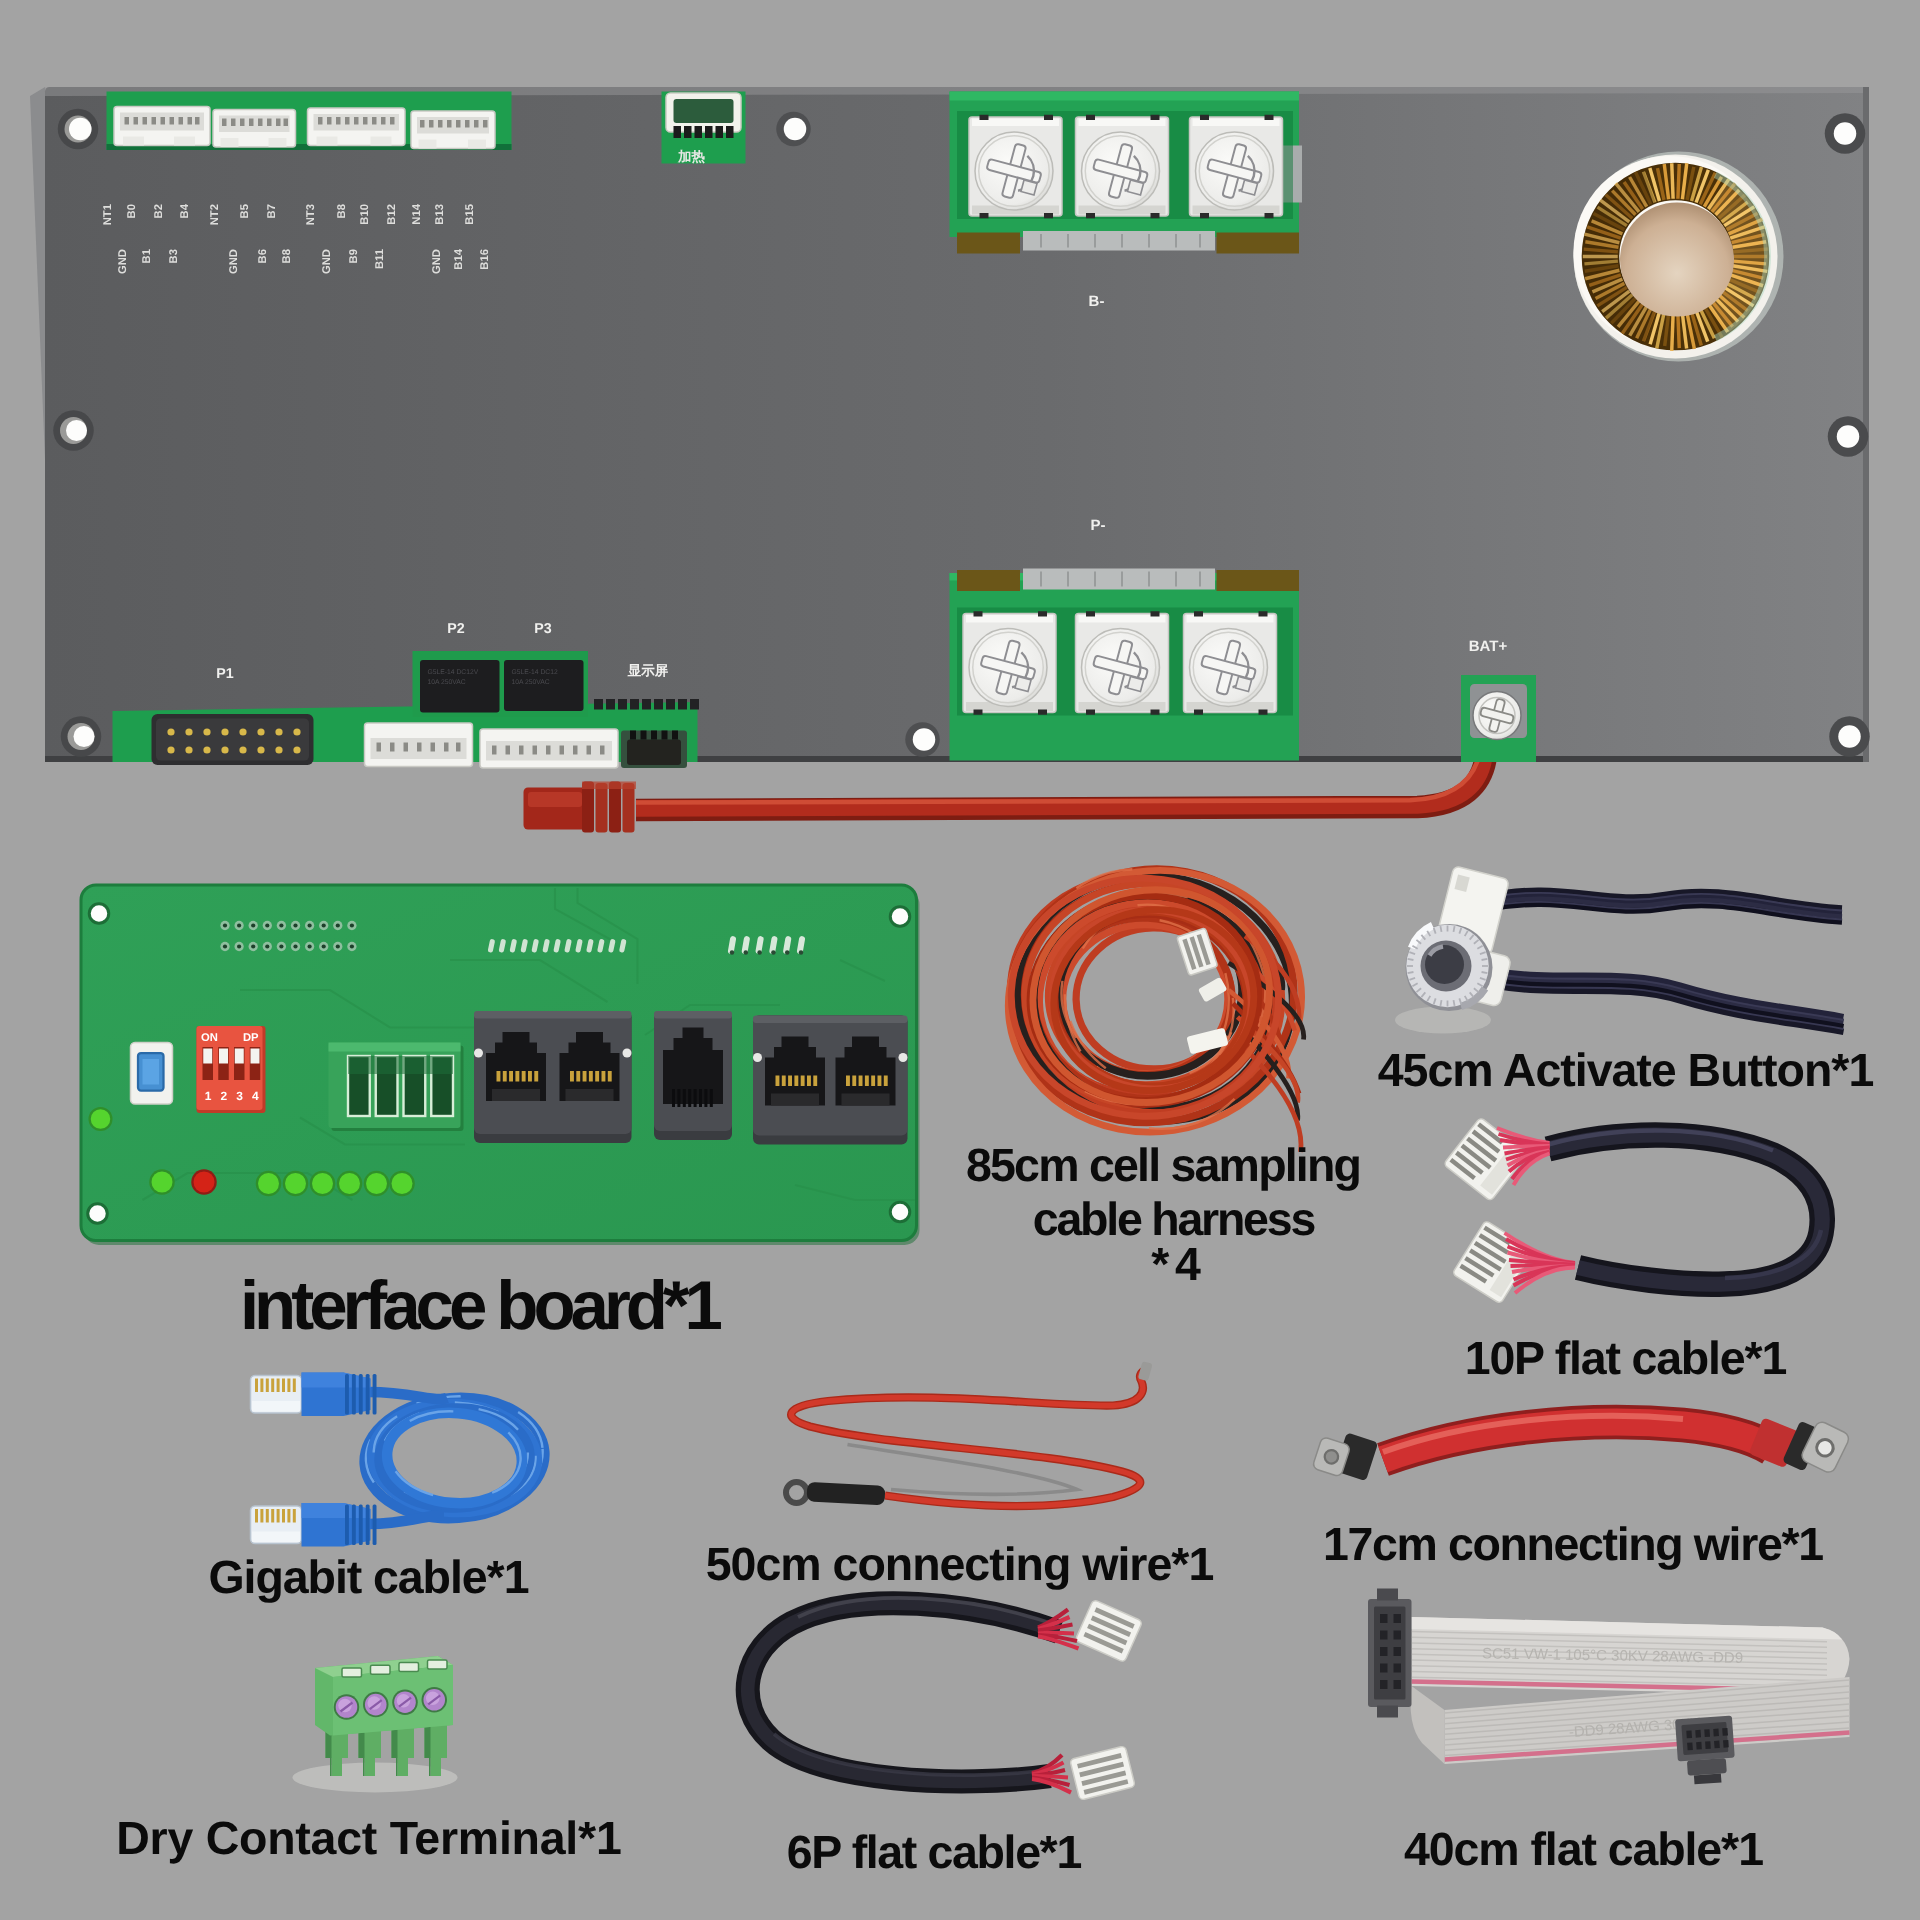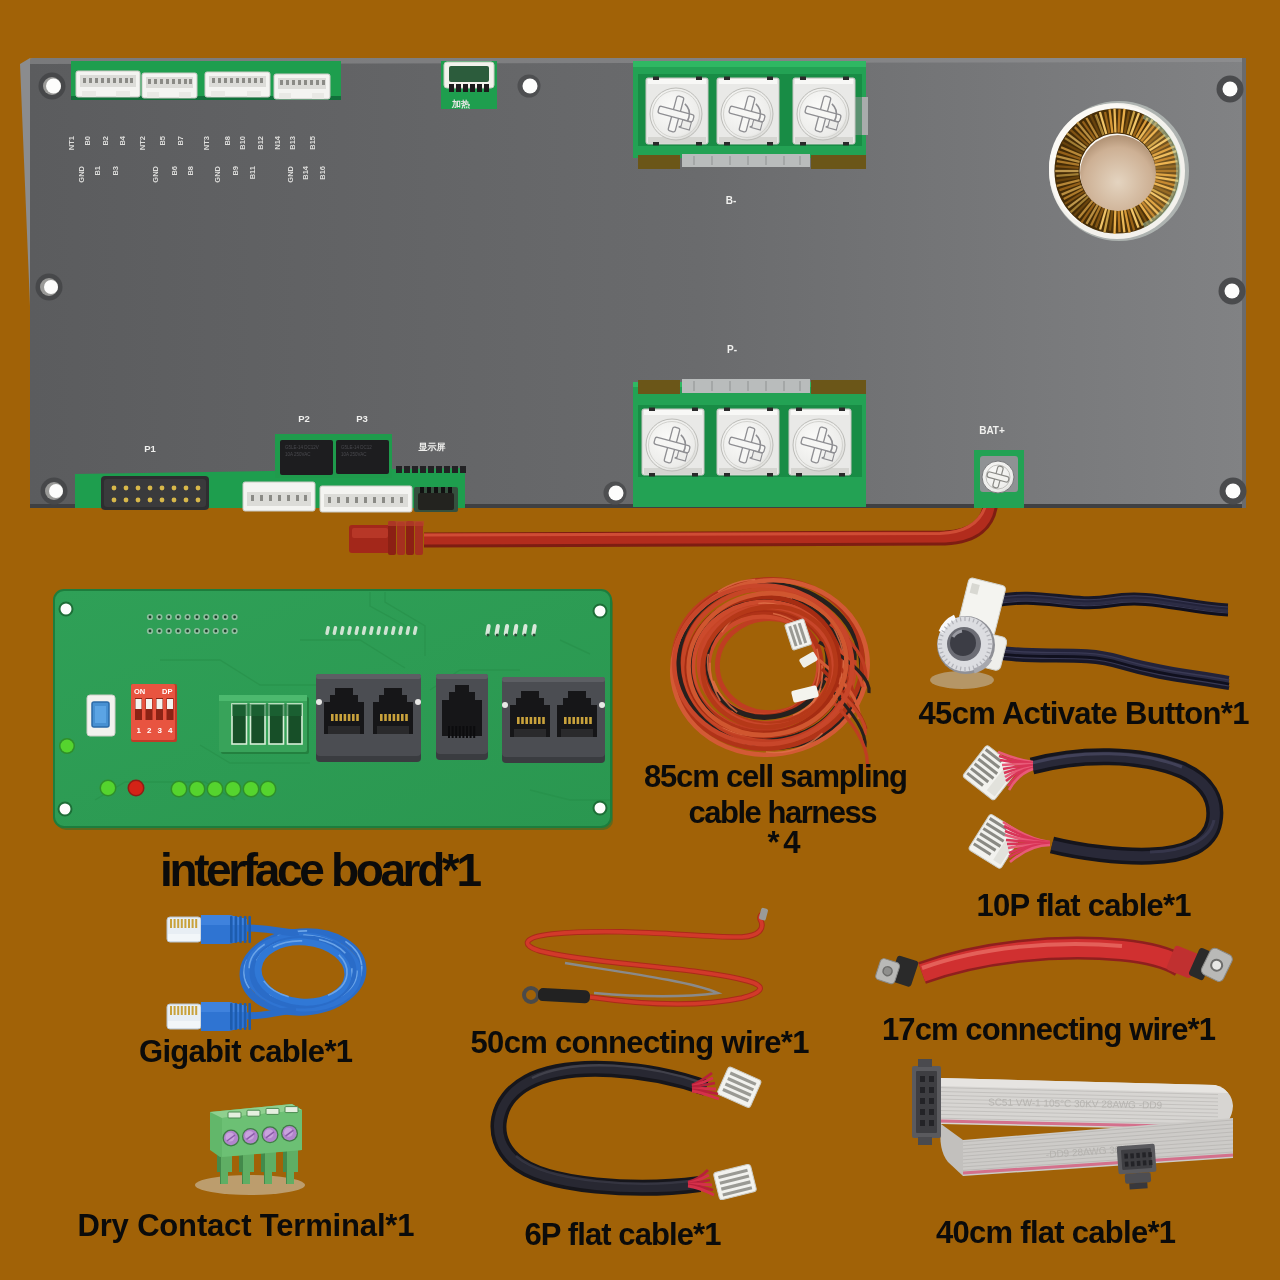--- a/index.html
+++ b/index.html
@@ -1,16 +1,16 @@
 <!DOCTYPE html>
 <html><head>
 <meta charset="utf-8">
 <style>
 html,body{margin:0;padding:0;background:#fff;}
-#canvas{position:relative;width:1280px;height:1280px;background:#a16207;overflow:hidden;
+#canvas{position:relative;width:1280px;height:1280px;background:#a3a3a3;overflow:hidden;
   font-family:"Liberation Sans", sans-serif;}
 svg{position:absolute;left:0;top:0;}
 </style>
 </head>
 <body>
 <div id="canvas">
 <svg width="1280" height="1280" viewBox="0 0 1280 1280">
 <defs>
   <linearGradient id="boardGray" x1="0" y1="0" x2="1" y2="0">
     <stop offset="0" stop-color="#5b5c5e"></stop>

